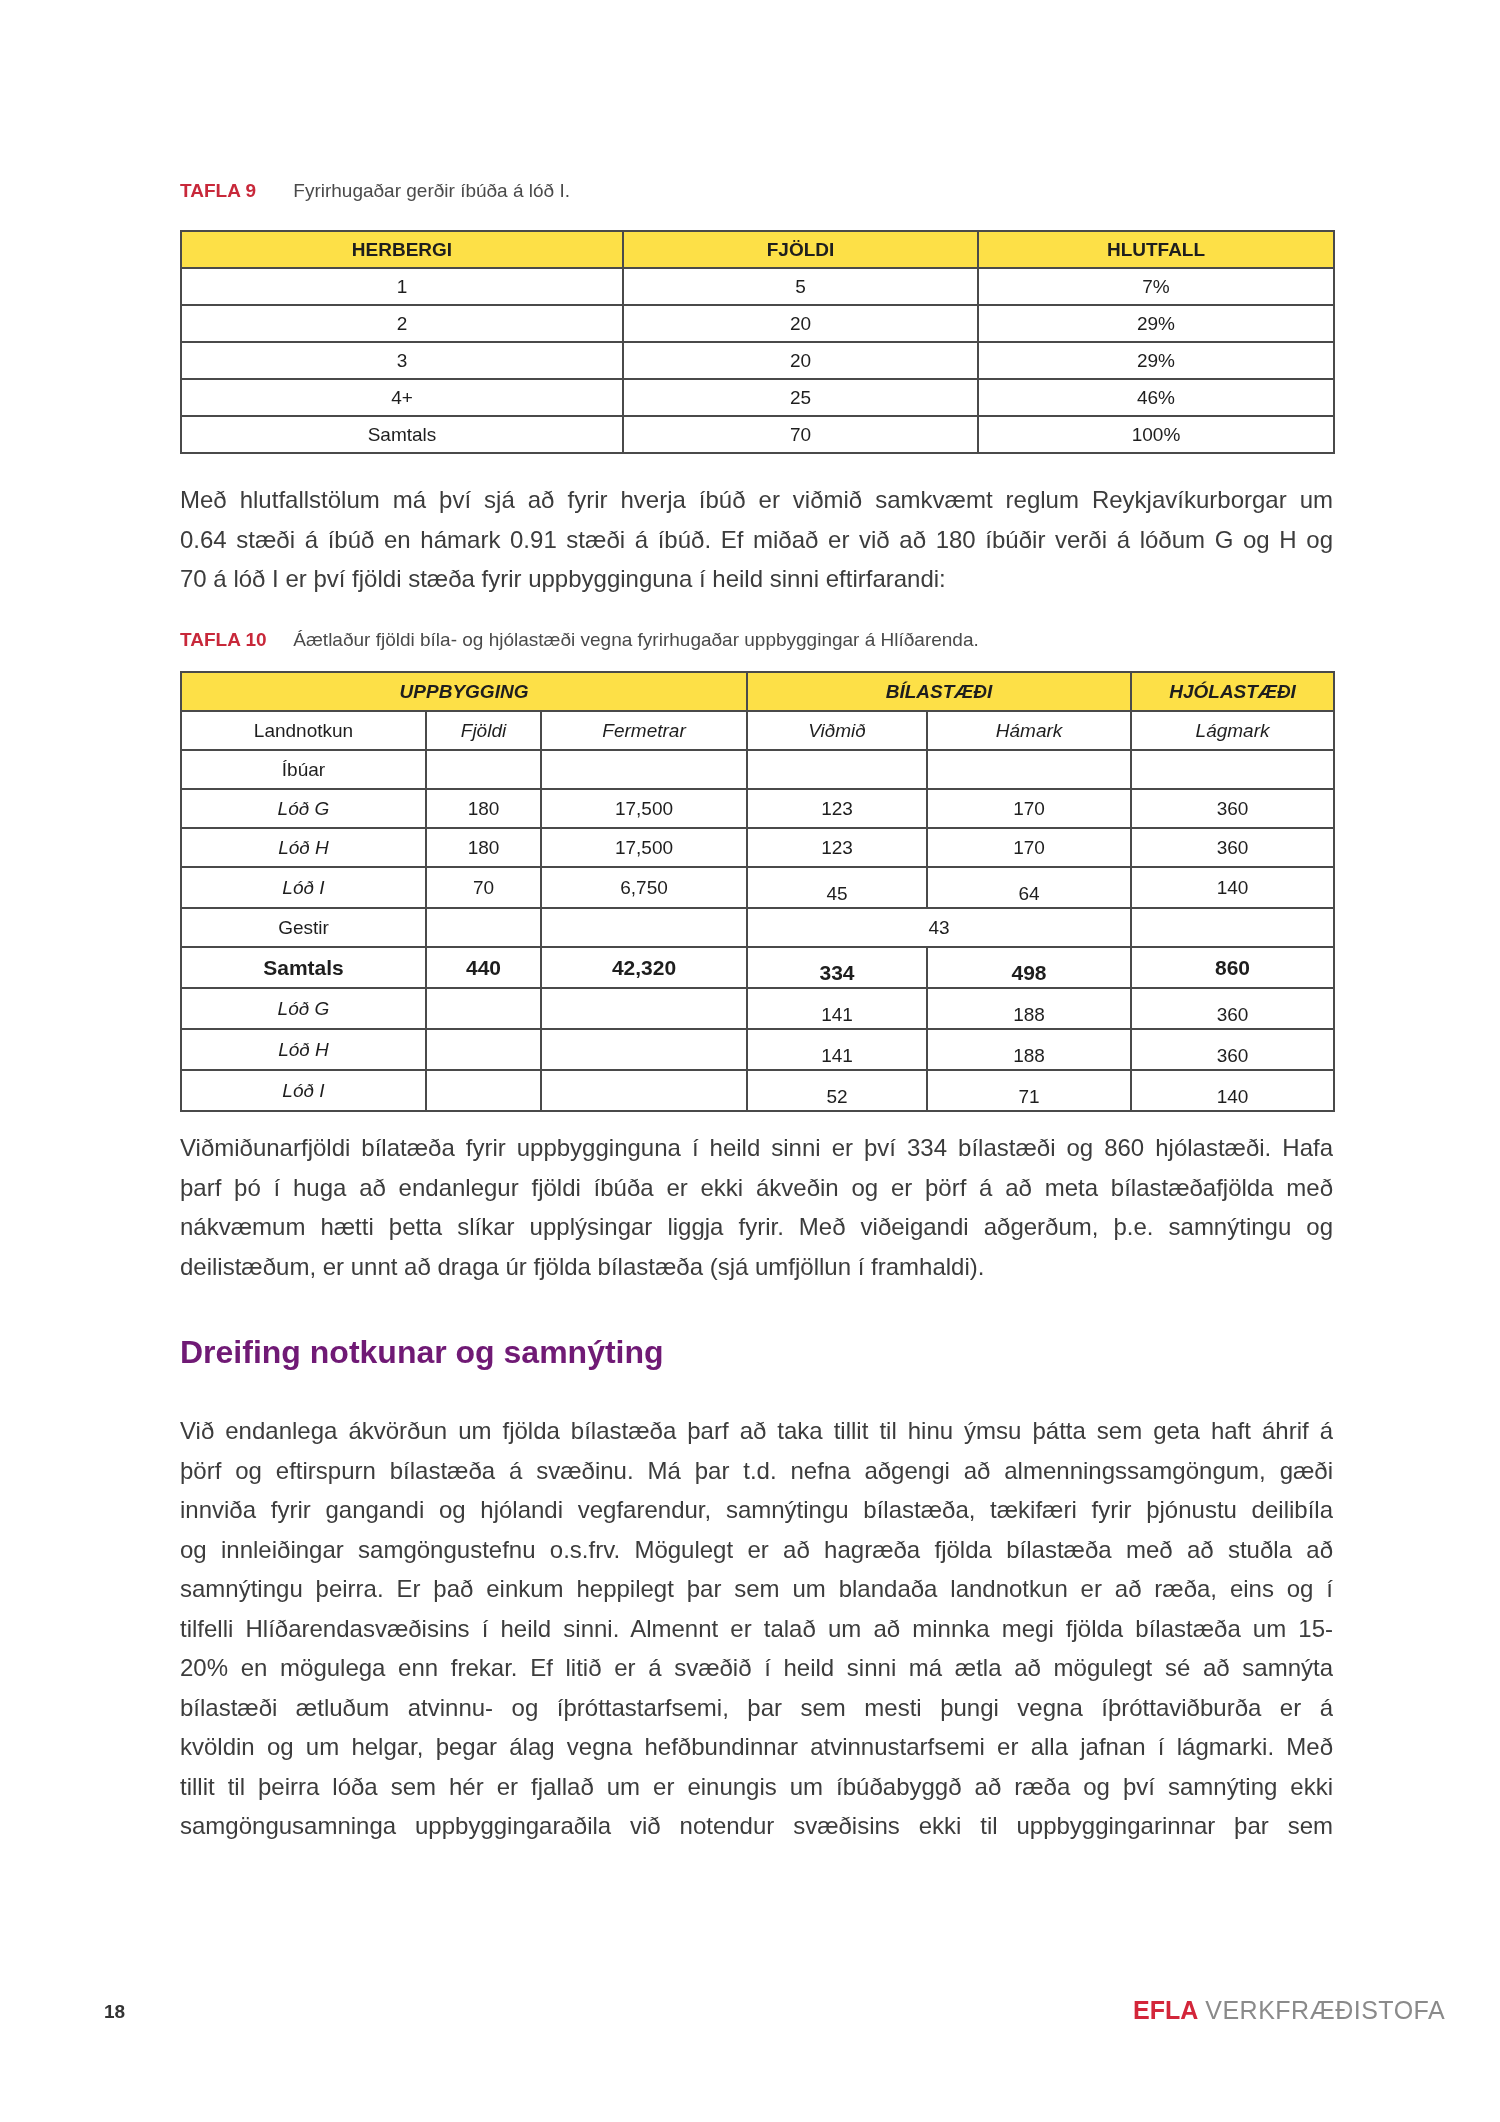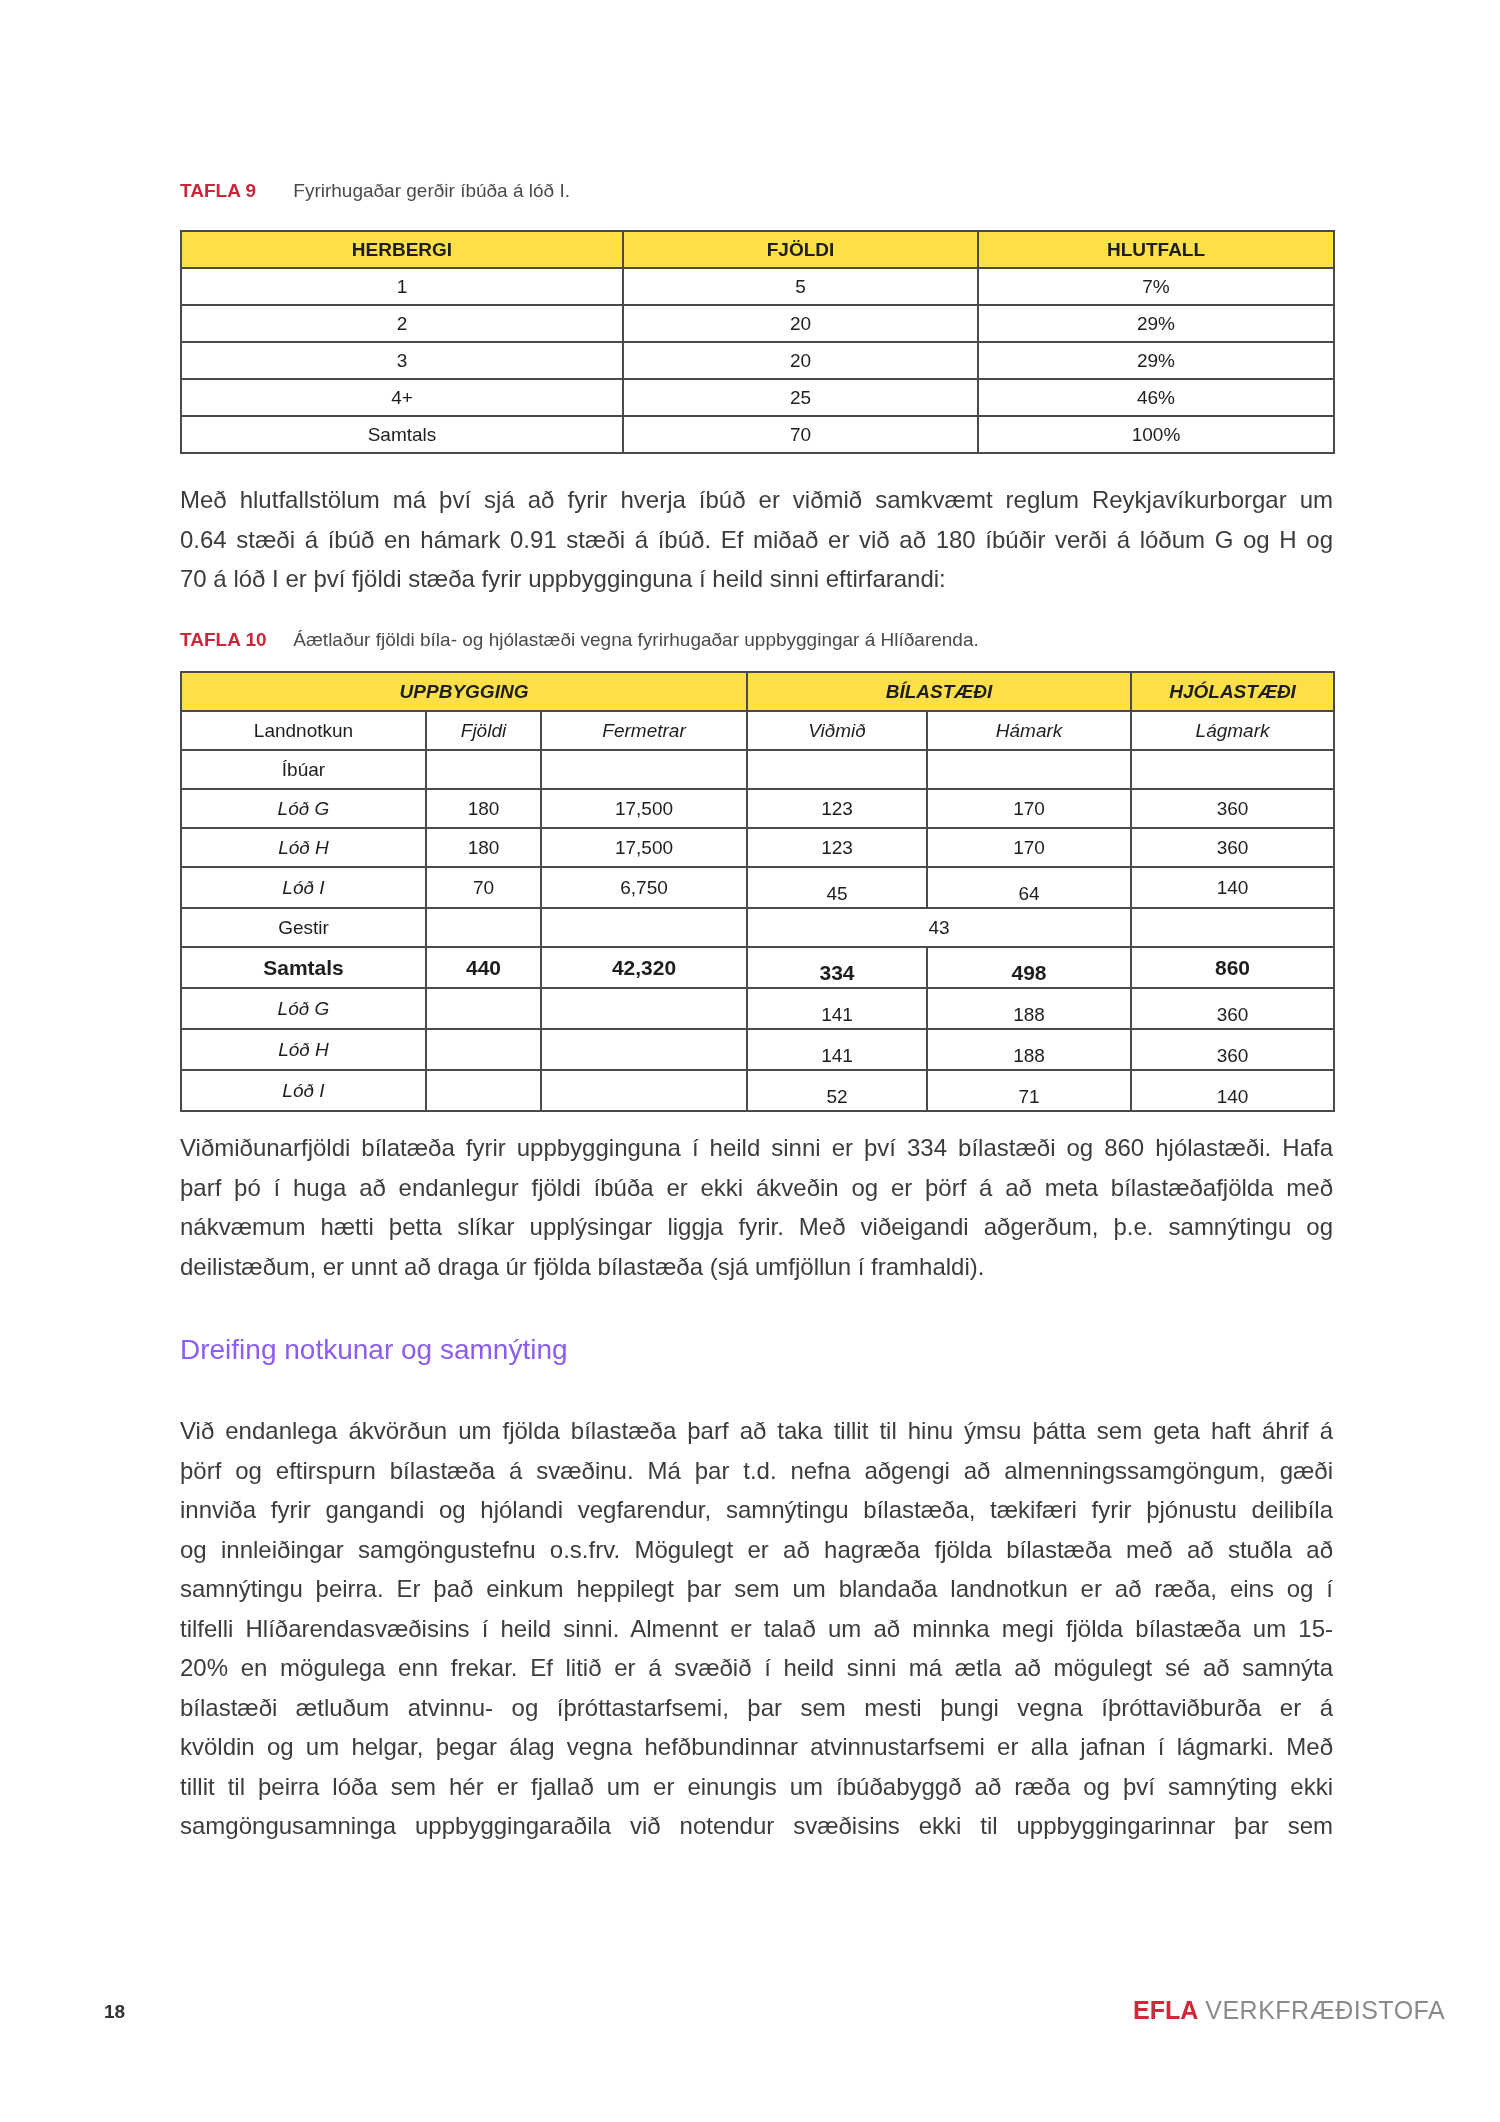--- a/index.html
+++ b/index.html
@@ -25,21 +25,21 @@
   #t10 td { height: 37px; }
   #t10 td.it { font-style: italic; }
   #t10 tr.bold td { font-weight: bold; font-size: 21px; }
   #t10 td.low { vertical-align: bottom; padding-bottom: 2px; }
 
   .para { position: absolute; left: 180px; width: 1153px; font-size: 24px; line-height: 39.5px;
           color: #3c3c3c; text-align: justify; }
   .para span.line { display: block; text-align: justify; text-align-last: justify; height: 39.5px; white-space: nowrap; overflow: hidden; }
   .para span.line.last { text-align-last: left; }
 
-  .heading { position: absolute; left: 180px; top: 1334px; font-size: 28px; font-weight: normal; color: #8b5cf6; }
+  .heading { position: absolute; left: 180px; top: 1334px; font-size: 32px; font-weight: bold; color: #701a75; }
 
   .footer-page { position: absolute; left: 104px; top: 2001px; font-size: 19px; font-weight: bold; color: #333; }
   .footer-logo { position: absolute; left: 1133px; top: 1996px; font-size: 25px; white-space: nowrap; }
   .footer-logo .brand { color: #d3263a; font-weight: bold; }
   .footer-logo .sub { color: #8a8a8a; letter-spacing: 0.5px; }
 </style>
 </head>
 <body>
 
 <div class="page">

